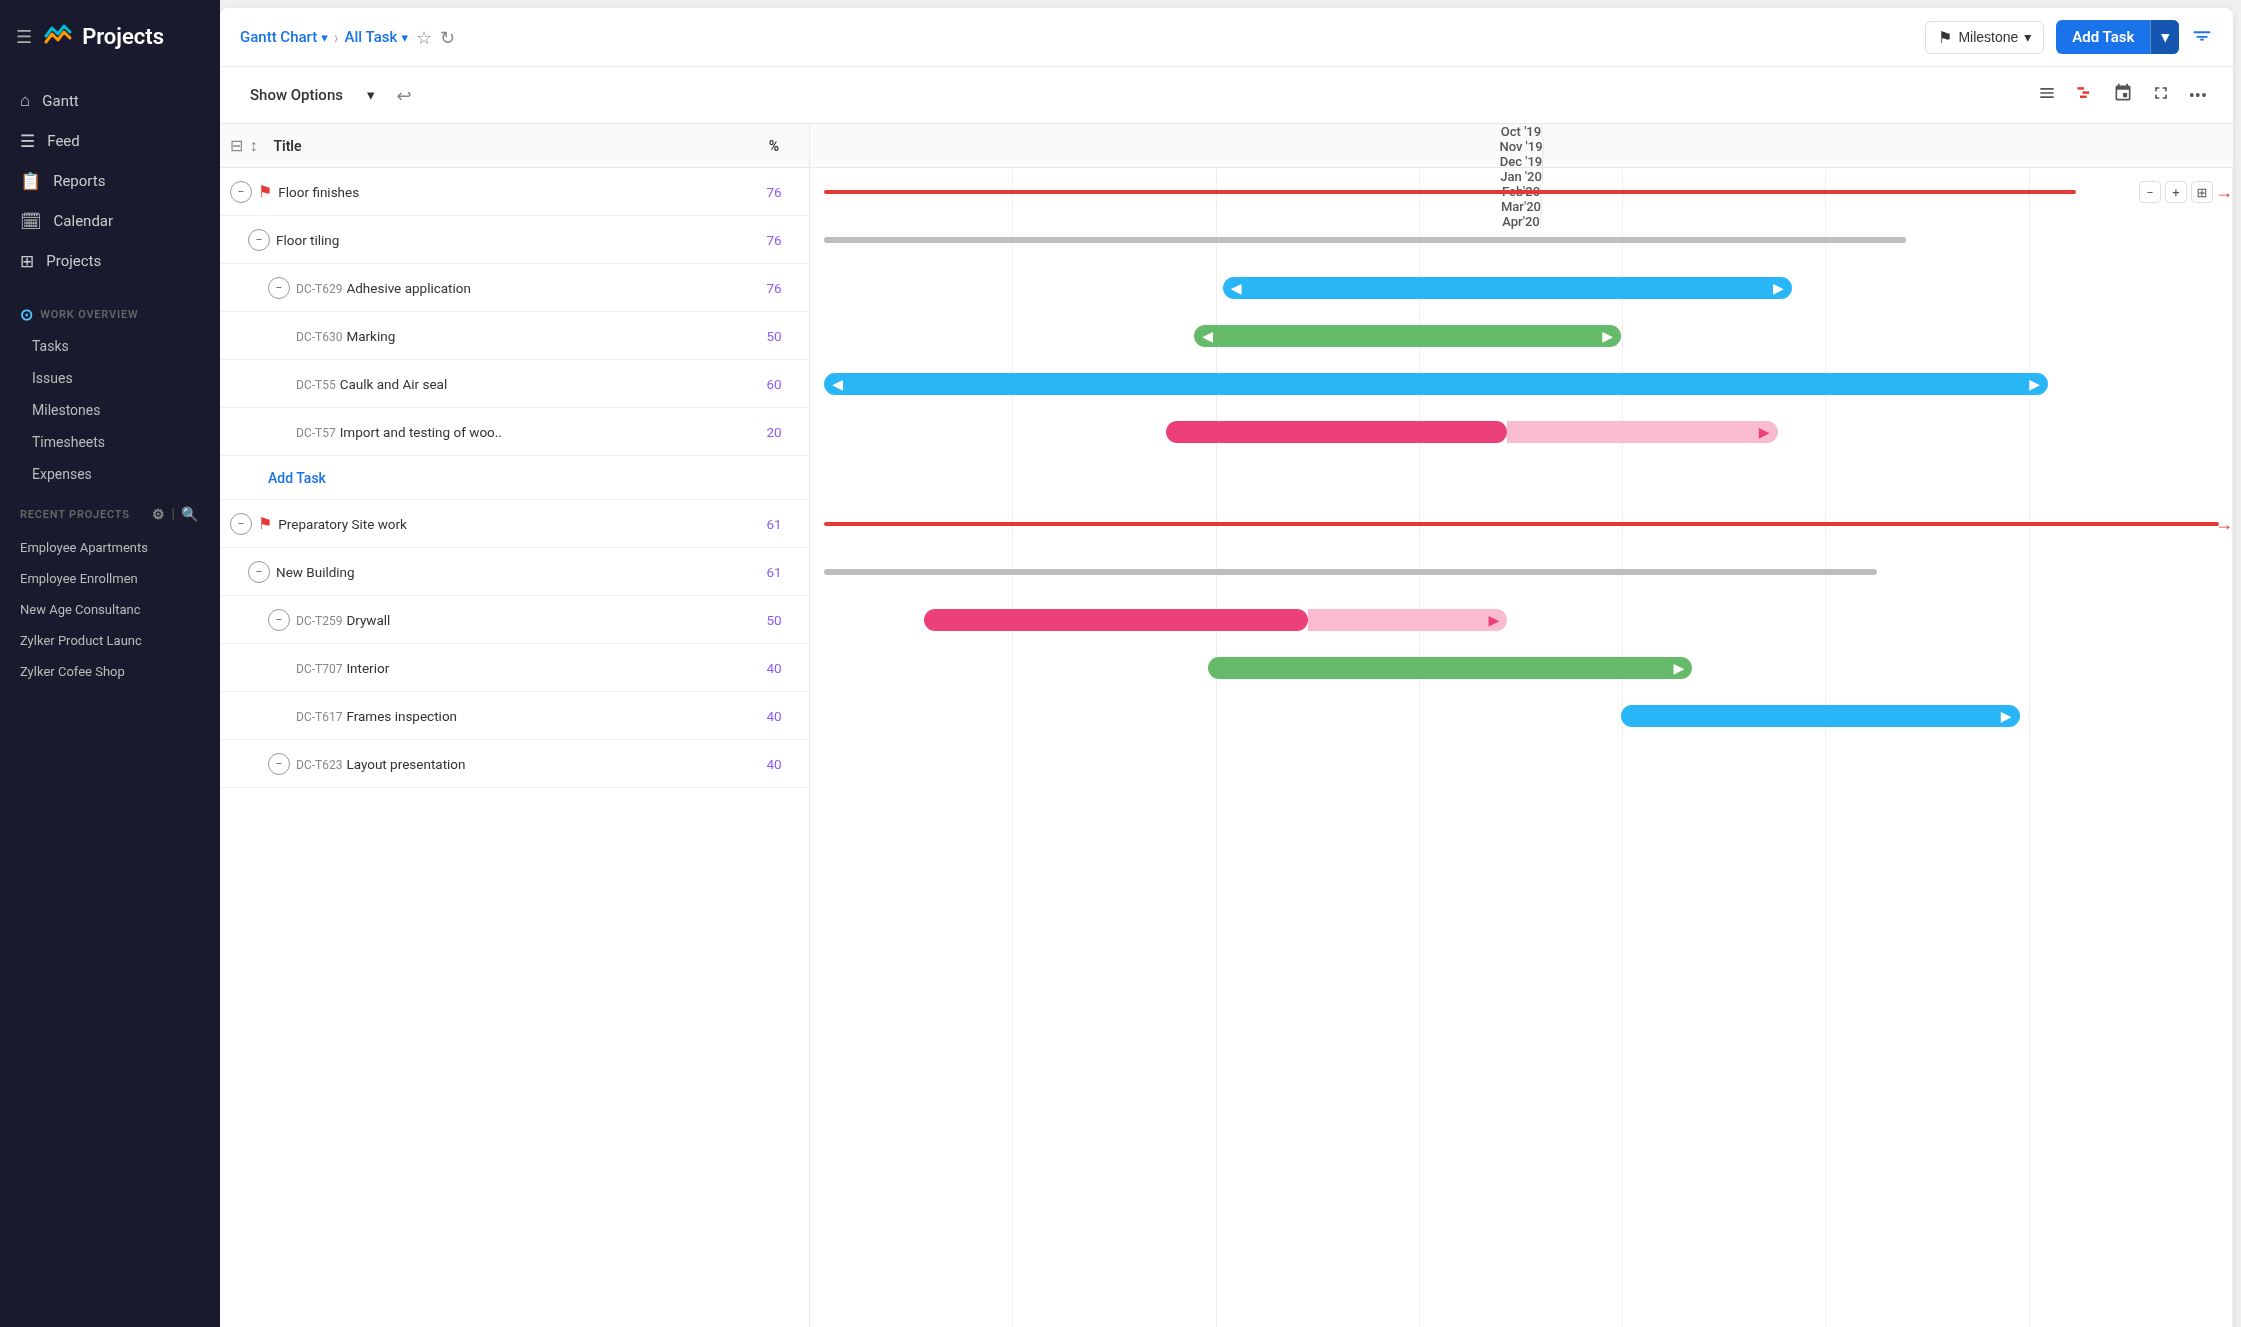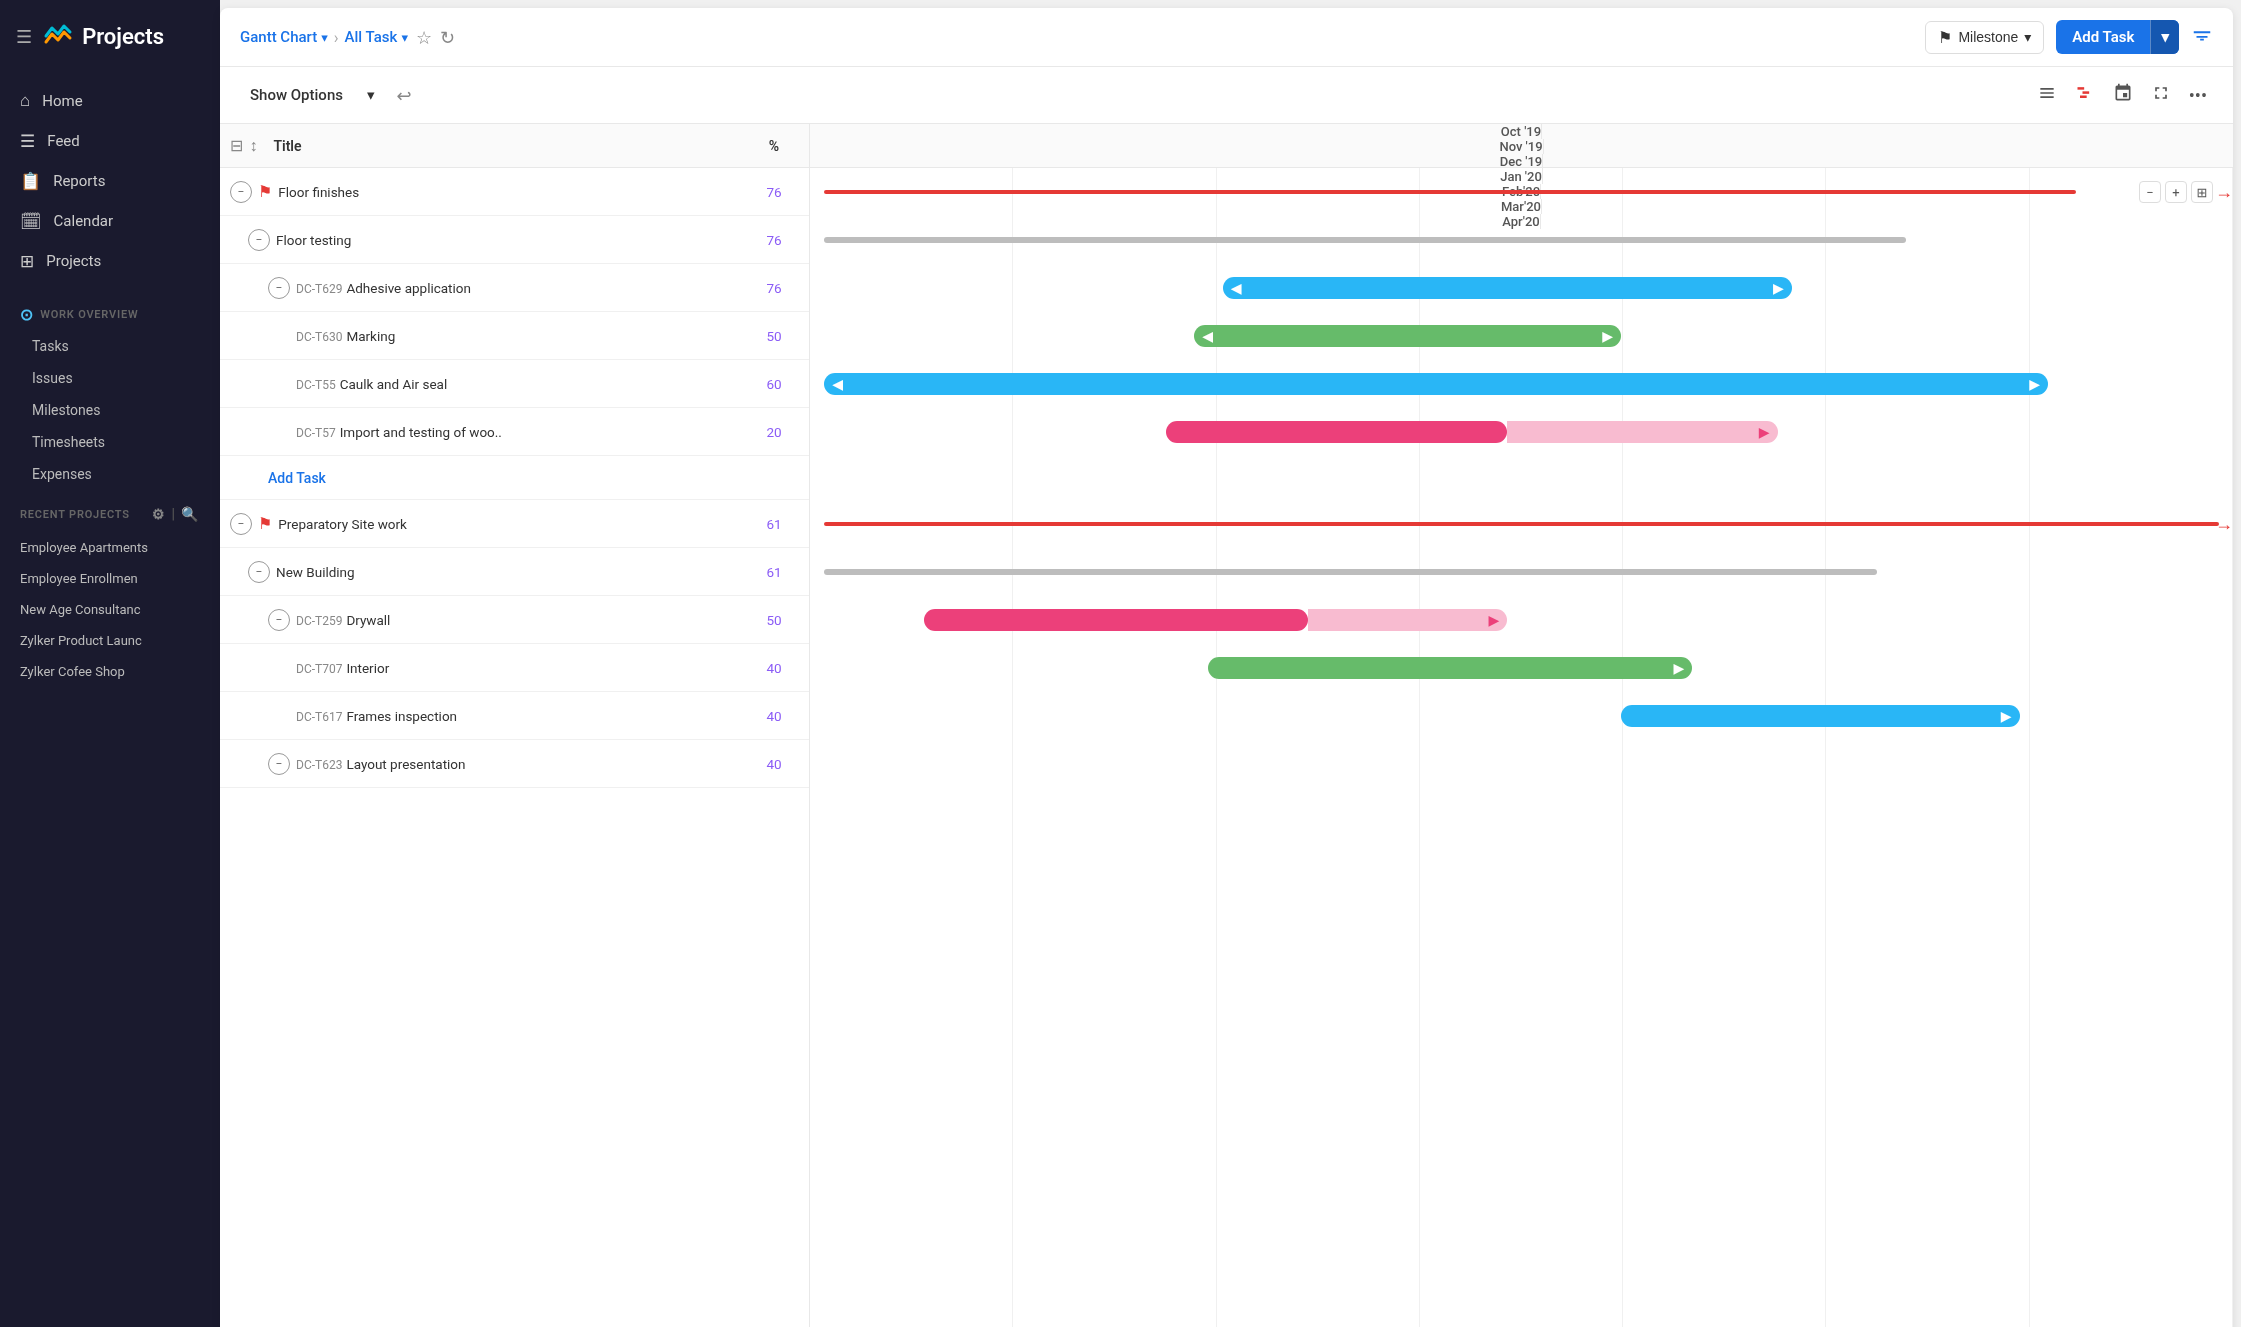--- a/index.html
+++ b/index.html
@@ -99,21 +99,21 @@
         <path d="M4 16 L10 8 L16 14 L22 6 L28 12" stroke="#00bcd4" stroke-width="3" fill="none" stroke-linecap="round" stroke-linejoin="round"></path>
         <path d="M4 22 L10 14 L16 20 L22 12 L28 18" stroke="#ff9800" stroke-width="3" fill="none" stroke-linecap="round" stroke-linejoin="round"></path>
       </svg>
       <span class="logo-text">Projects</span>
     </div>
   </div>
 
   <div class="sidebar-nav">
     <div class="sidebar-nav-item">
       <span class="nav-icon">⌂</span>
-      <span>Home</span>
+      <span>Gantt</span>
     </div>
     <div class="sidebar-nav-item">
       <span class="nav-icon">☰</span>
       <span>Feed</span>
     </div>
     <div class="sidebar-nav-item">
       <span class="nav-icon">📋</span>
       <span>Reports</span>
     </div>
     <div class="sidebar-nav-item">
@@ -239,21 +239,21 @@
 
       <div class="gantt-row gantt-row-indent-0">
         <div class="expand-btn">−</div>
         <span class="task-icon" style="color:#e53935;">⚑</span>
         <span class="task-title">Floor finishes</span>
         <span class="task-pct">76</span>
       </div>
 
       <div class="gantt-row gantt-row-indent-1">
         <div class="expand-btn">−</div>
-        <span class="task-title">Floor testing</span>
+        <span class="task-title">Floor tiling</span>
         <span class="task-pct">76</span>
       </div>
 
       <div class="gantt-row gantt-row-indent-2">
         <div class="expand-btn">−</div>
         <span class="task-title"><span class="task-id">DC-T629</span>Adhesive application</span>
         <span class="task-pct">76</span>
       </div>
 
       <div class="gantt-row gantt-row-indent-2">

